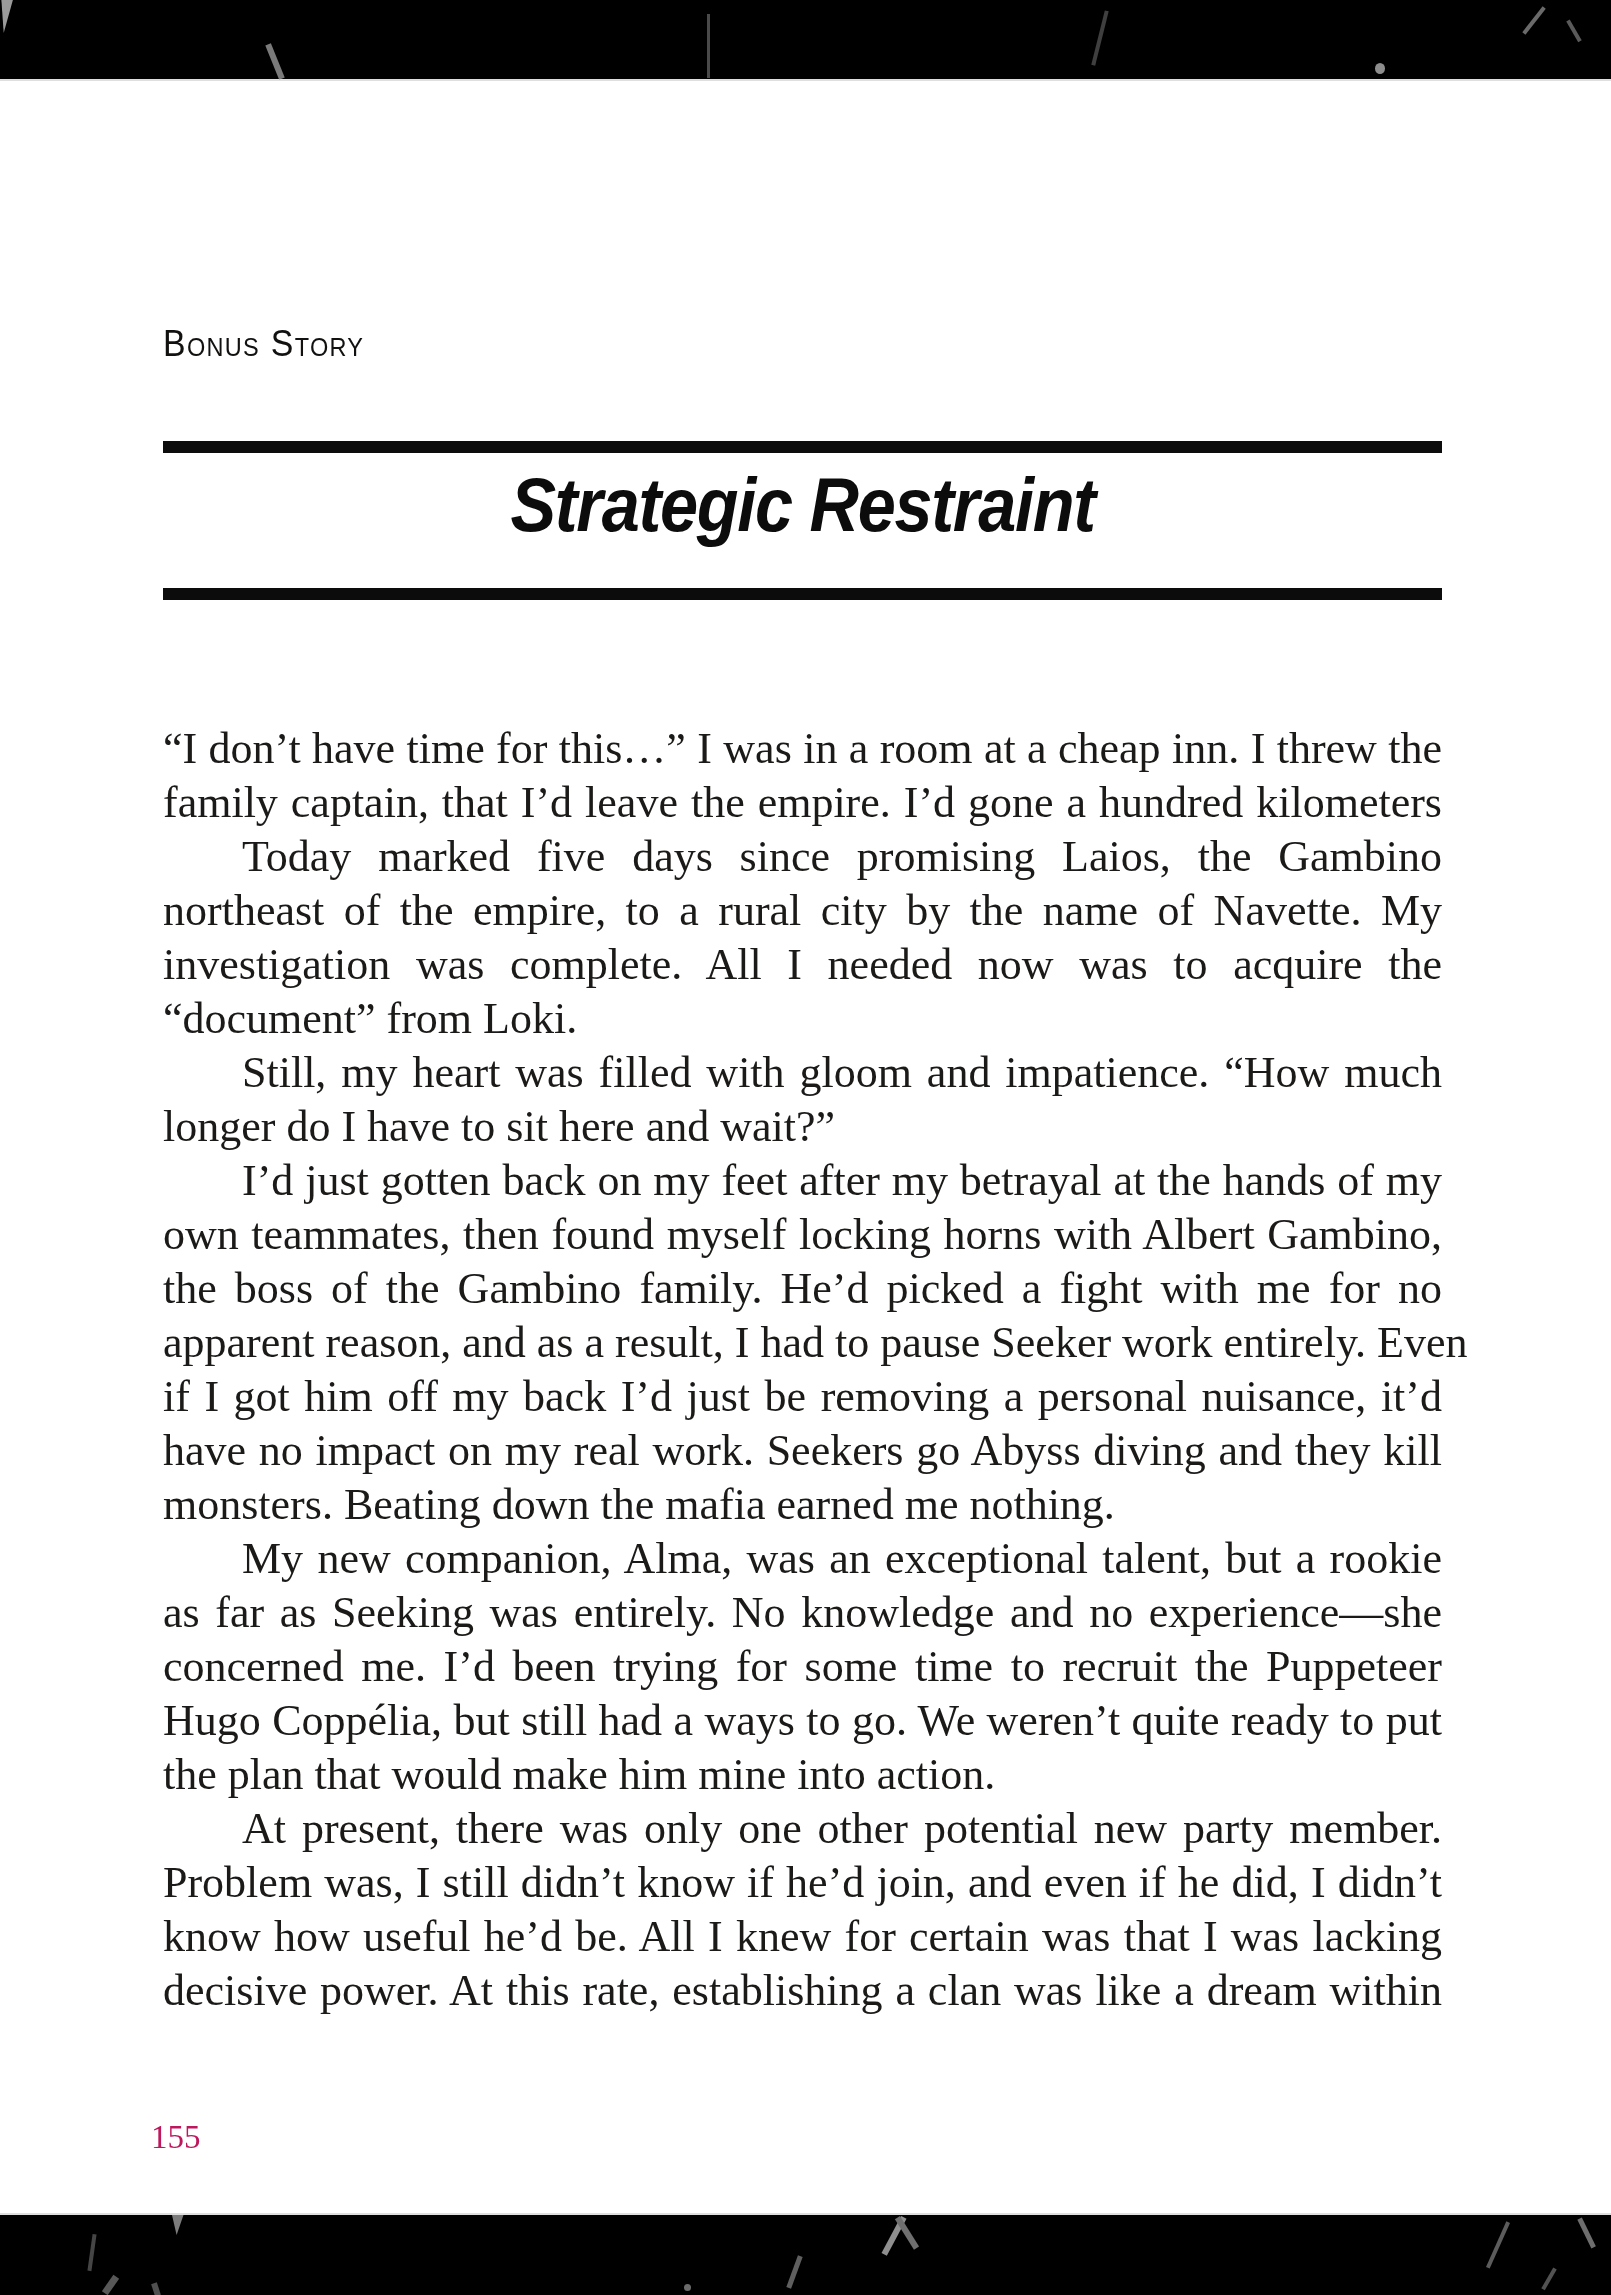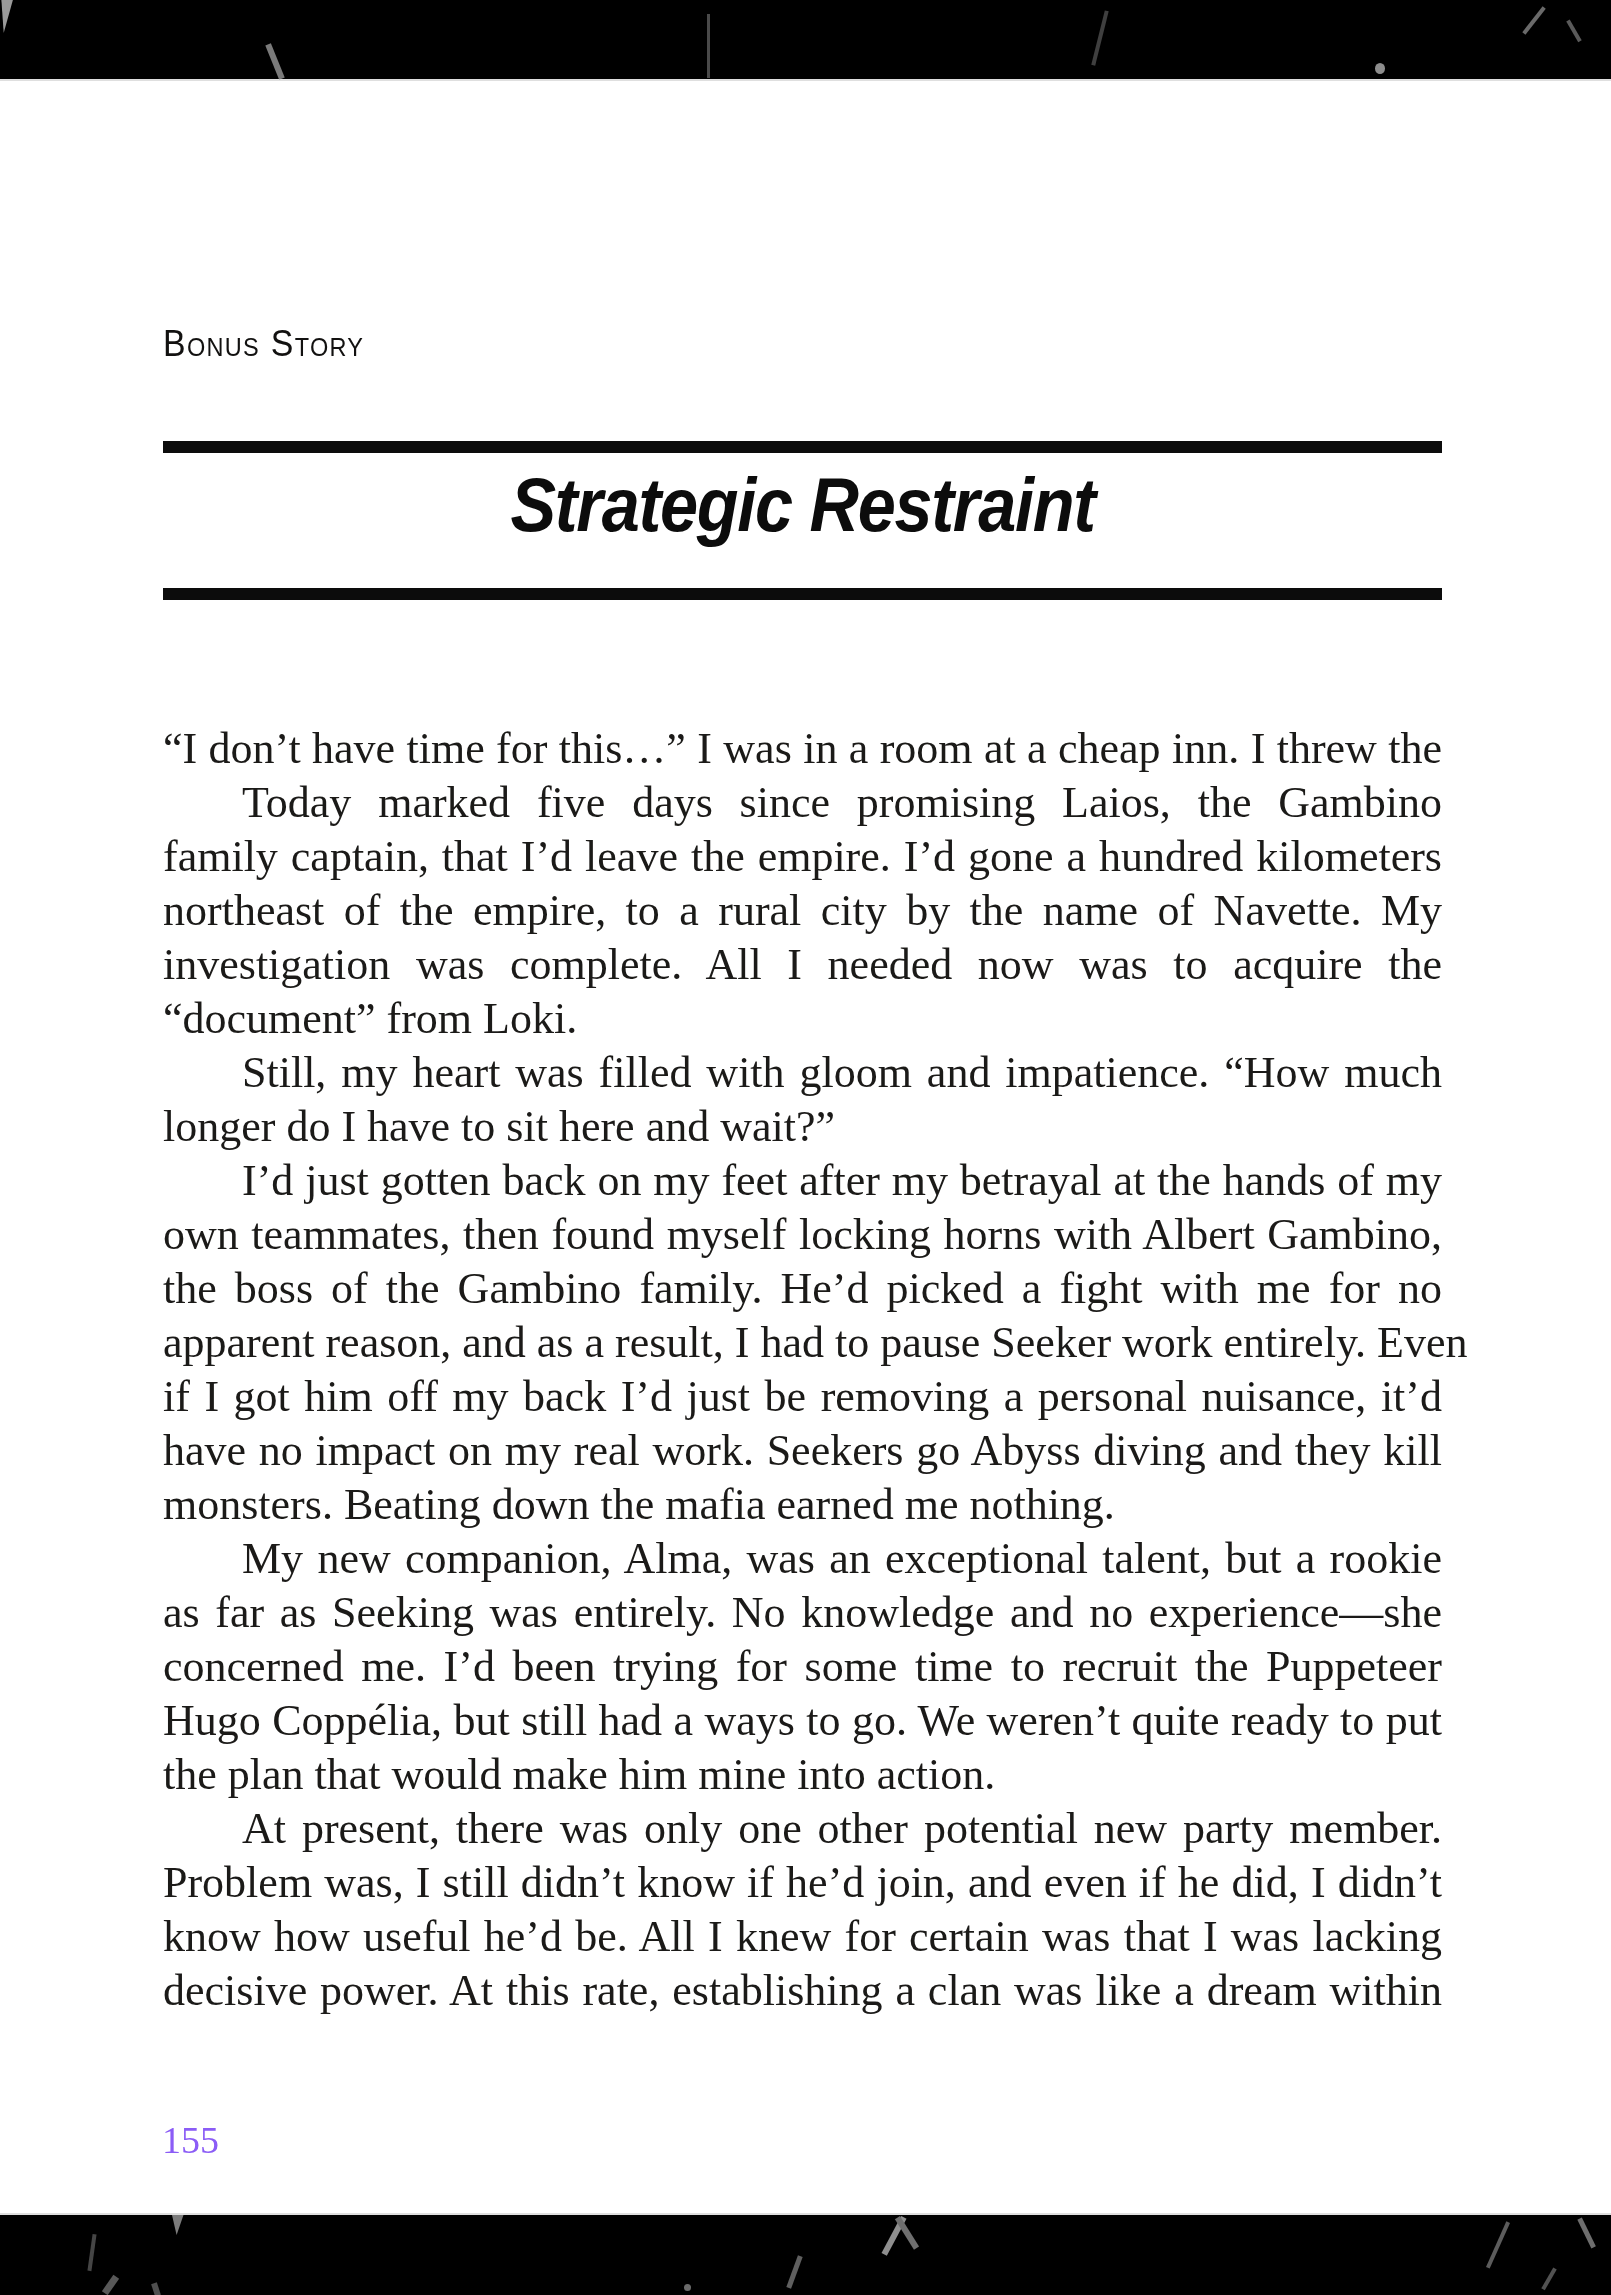--- a/index.html
+++ b/index.html
@@ -76,23 +76,23 @@
     font-size:44px;
   }
   .body-text .line{
     height:54px;line-height:54px;
     text-align:justify;text-align-last:justify;
     white-space:nowrap;
   }
   .body-text .line.final{text-align-last:left;}
   .body-text .line.indent{padding-left:79px;}
   .page-number{
-    position:absolute;left:162px;top:2121px;
-    font-size:38px;line-height:1;
-    color:#8b5cf6;
+    position:absolute;left:151px;top:2121px;
+    font-size:33px;line-height:1;
+    color:#be185d;
   }
 </style>
 </head>
 <body>
 
 <div class="page">
 
   <div class="scan-bar top">
     <div class="art a1"></div>
     <div class="art a2"></div>
@@ -107,22 +107,22 @@
   <div class="kicker">Bonus Story</div>
 
   <div class="rule upper"></div>
   <div class="title-wrap">
     <span class="title">Strategic Restraint</span>
   </div>
   <div class="rule lower"></div>
 
   <div class="body-text">
       <div class="line">“I don’t have time for this…” I was in a room at a cheap inn. I threw the</div>
+      <div class="line">family captain, that I’d leave the empire. I’d gone a hundred kilometers</div>
       <div class="line indent">Today marked five days since promising Laios, the Gambino</div>
-      <div class="line">family captain, that I’d leave the empire. I’d gone a hundred kilometers</div>
       <div class="line">northeast of the empire, to a rural city by the name of Navette. My</div>
       <div class="line">investigation was complete. All I needed now was to acquire the</div>
       <div class="line final">“document” from Loki.</div>
       <div class="line indent">Still, my heart was filled with gloom and impatience. “How much</div>
       <div class="line final">longer do I have to sit here and wait?”</div>
       <div class="line indent">I’d just gotten back on my feet after my betrayal at the hands of my</div>
       <div class="line">own teammates, then found myself locking horns with Albert Gambino,</div>
       <div class="line">the boss of the Gambino family. He’d picked a fight with me for no</div>
       <div class="line">apparent reason, and as a result, I had to pause Seeker work entirely. Even</div>
       <div class="line">if I got him off my back I’d just be removing a personal nuisance, it’d</div>

